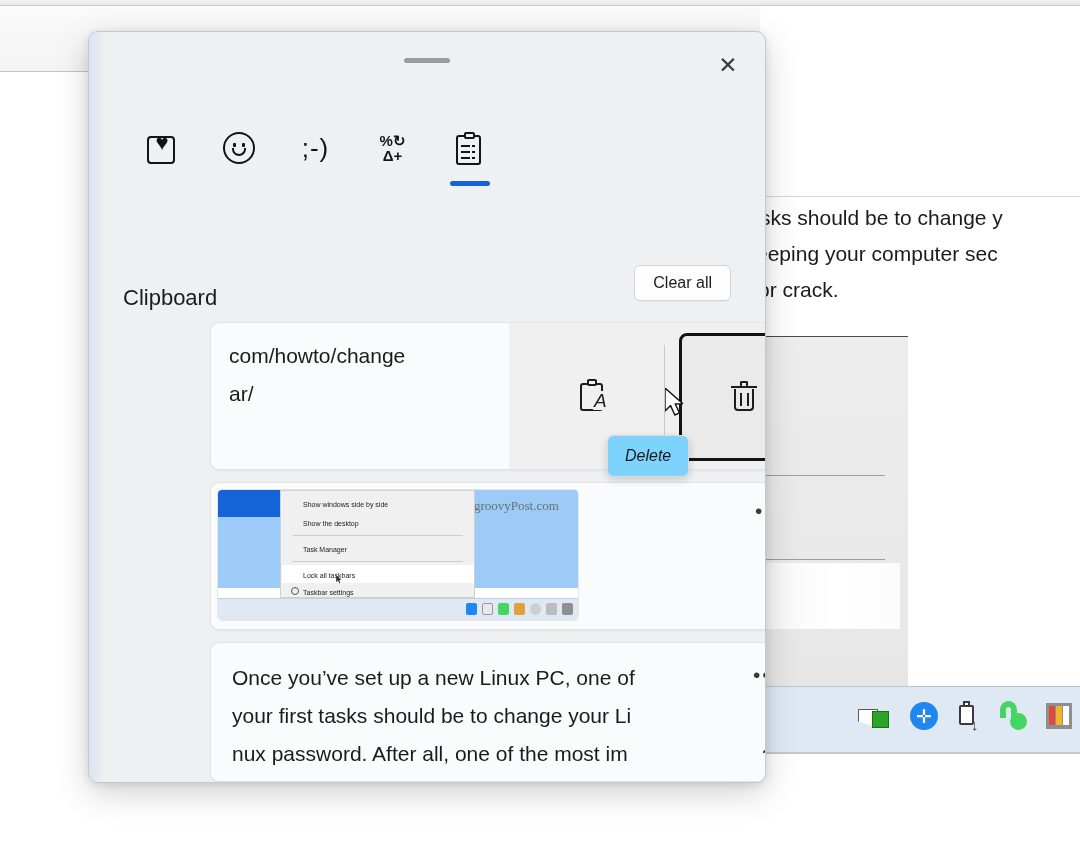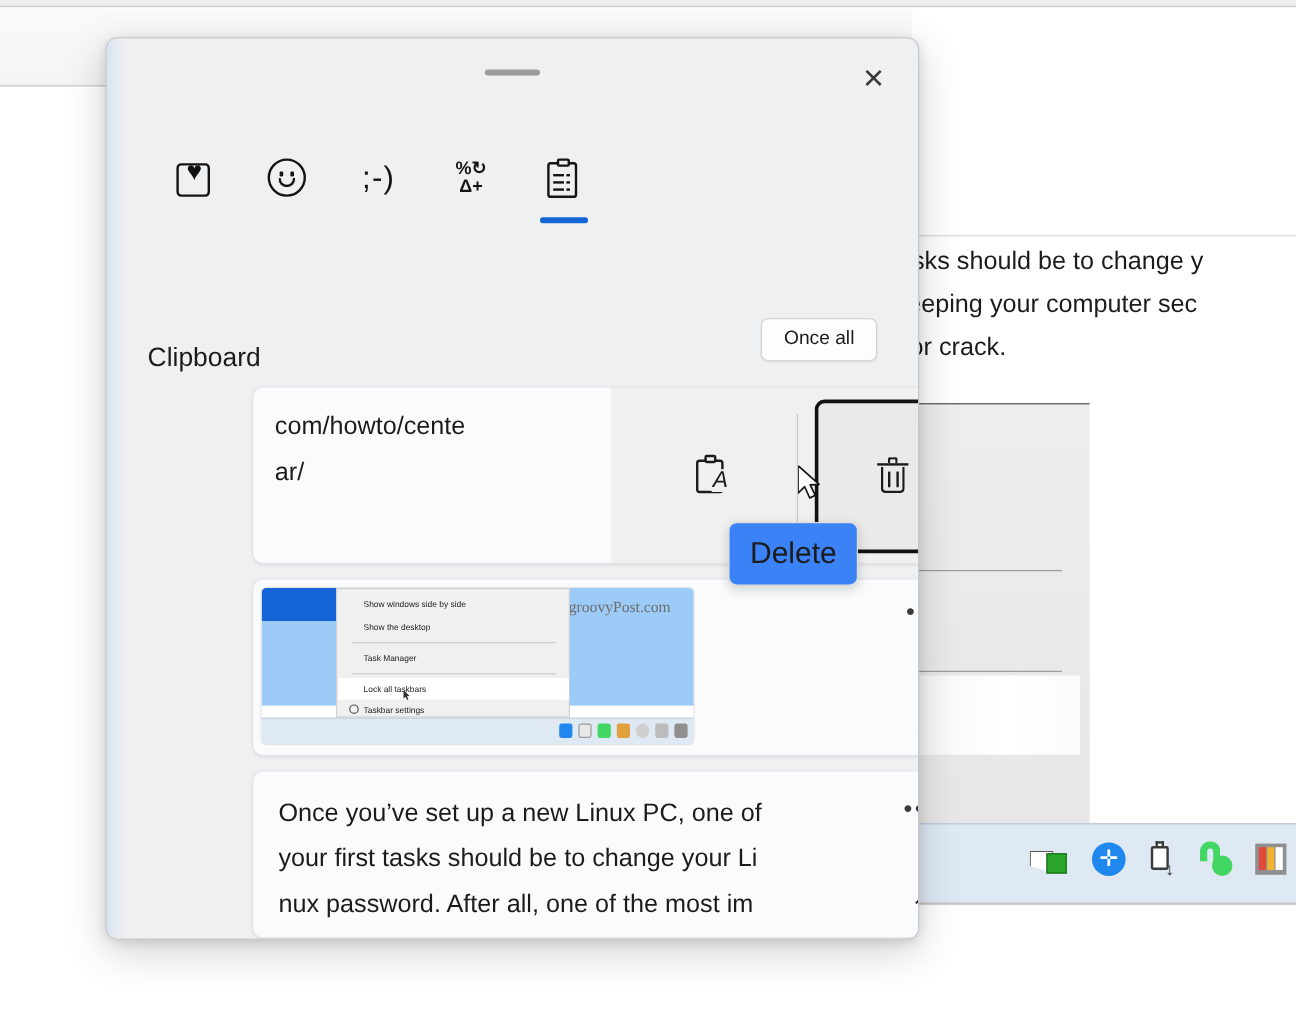--- a/index.html
+++ b/index.html
@@ -332,24 +332,24 @@
   .ico-trash .bar.b2 { left: 18px; }
 
   
   .cursor {
     position: absolute; left: 665px; top: 388px; width: 22px; height: 32px;
     z-index: 40; pointer-events: none;
   }
 
   .tooltip {
     position: absolute; left: 607px; top: 435px;
-    background: #3b82f6; border: 1px solid #dcdcdc; border-radius: 7px;
-    padding: 11px 17px; font-size: 25px; color: #1b1b1b;
+    background: #7dd3fc; border: 1px solid #dcdcdc; border-radius: 7px;
+    padding: 11px 17px; font-size: 16px; color: #1b1b1b;
     box-shadow: 0 3px 9px rgba(0,0,0,.16);
-    z-index: 45; white-space: nowrap;
+    z-index: 45; white-space: nowrap; font-style: italic;
   }
 
   
   #card2 { top: 165px; height: 148px; }
   .thumb {
     position: absolute; left: 6px; top: 6px; width: 362px; height: 132px;
     border-radius: 5px; overflow: hidden; background: #ffffff;
     border: 1px solid #e6e6e6;
   }
   .thumb .tb-blue-strip {
@@ -525,27 +525,27 @@
             <i class="line" style="top:25px"></i>
               <i class="dot" style="top:25px"></i>
           </span>
         </span>
         <span class="underline"></span>
       </div>
     </div>
 
     <div class="section-head">
       <span class="section-title">Clipboard</span>
-      <span class="clear-all">Once all</span>
+      <span class="clear-all">Clear all</span>
     </div>
 
     <div class="list">
 
       <div class="card" id="card1">
-        <div class="text">com/howto/cente
+        <div class="text">com/howto/change
 ar/</div>
         <div class="dots">•••</div>
         <div class="pin">
           <svg class="pin-svg" viewBox="0 0 24 24" fill="none" stroke="#2b2b2b" stroke-width="1.6" stroke-linecap="round" stroke-linejoin="round">
             <path d="M15.2 3.4l5.4 5.4-2.4 1.2-1.4 4.6-6.6-6.6 4.6-1.4z"></path>
             <line x1="9.6" y1="14.4" x2="4.4" y2="19.6"></line>
           </svg>
         </div>
       </div>
 

